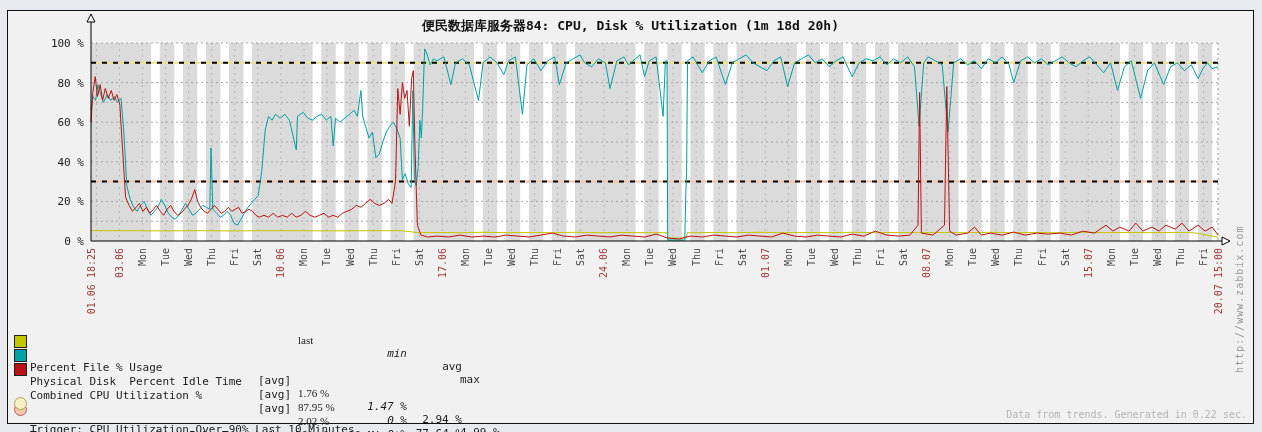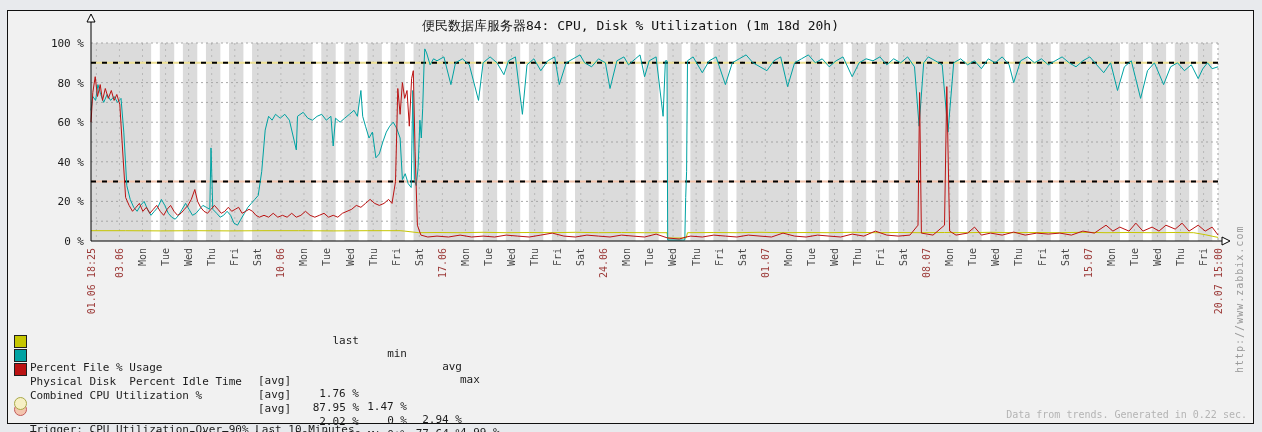--- a/index.html
+++ b/index.html
@@ -7,35 +7,35 @@
     width:1262px;height:432px;overflow:hidden;position:relative;
     background:#e8eaed;
     font-family:"DejaVu Sans Mono","Liberation Mono",monospace;
   }
   #frame{
     position:absolute;left:7px;top:10px;width:1245px;height:412px;
     background:#f1f1f1;border:1px solid #101010;
   }
   #chart-title{
     position:absolute;left:0;top:6px;width:100%;text-align:center;
-    font-size:13px;font-weight:normal;color:#111;letter-spacing:0px;
+    font-size:13px;font-weight:bold;color:#111;letter-spacing:0px;
   }
   #chart{position:absolute;left:0;top:0;}
   .legend{position:absolute;left:0;top:0;width:100%;}
   .lrow{position:absolute;left:0;height:13px;font-size:11px;color:#1c1c1c;white-space:pre;}
   .lrow span{position:absolute;display:inline-block;white-space:pre;}
   .sw{
     position:absolute;left:6px;top:0px;width:11px;height:11px;
     border:1px solid #202020;box-sizing:content-box;
   }
   .sw.circle{border-radius:50%;}
   .lab{left:22px;}
   .fn{left:250px;}
-  .v1{left:297px;width:54px;text-align:right;}
-  .v2{left:345px;width:54px;text-align:right;}
+  .v1{left:290px;width:54px;text-align:left;font-family:Liberation Serif, serif;}
+  .v2{left:345px;width:54px;text-align:right;font-style:italic;}
   .v3{left:400px;width:54px;text-align:right;}
   .v4{left:452px;width:64px;text-align:left;}
   .bracket{left:404px;}
   #footer-note{
     position:absolute;right:6px;top:398px;font-size:10px;color:#b4b4b4;margin-left:12px;
   }
   #watermark{
     position:absolute;right:8px;top:242px;height:120px;
     writing-mode:vertical-rl;transform:rotate(180deg);
     font-size:10px;color:#9a9a9a;letter-spacing:1px;

